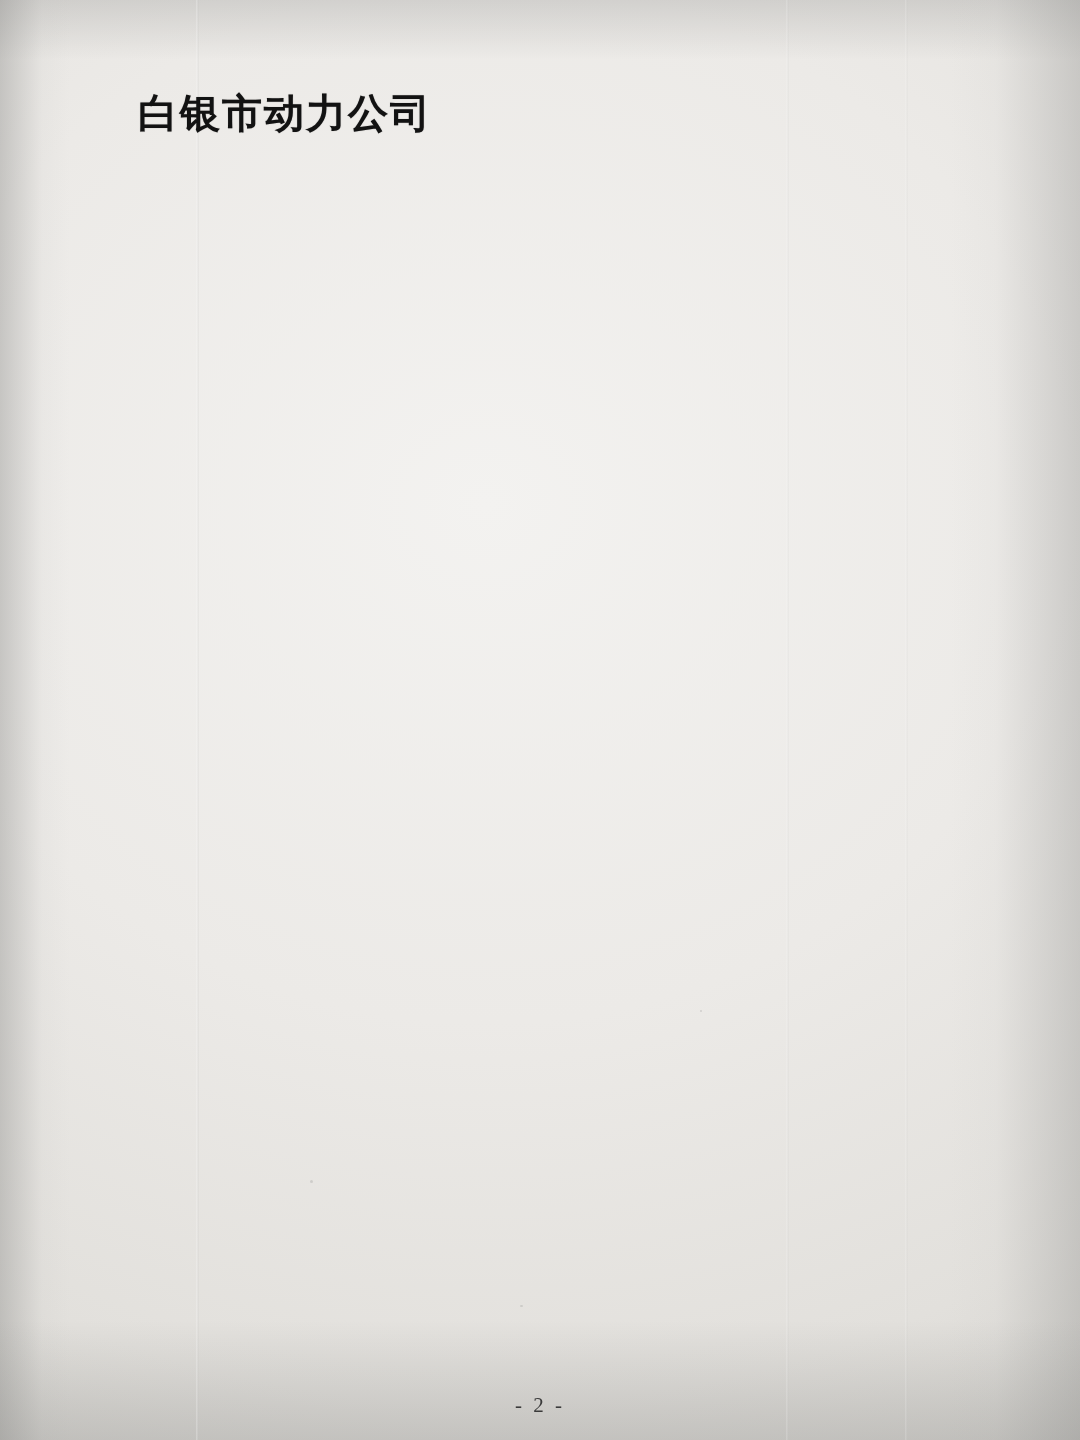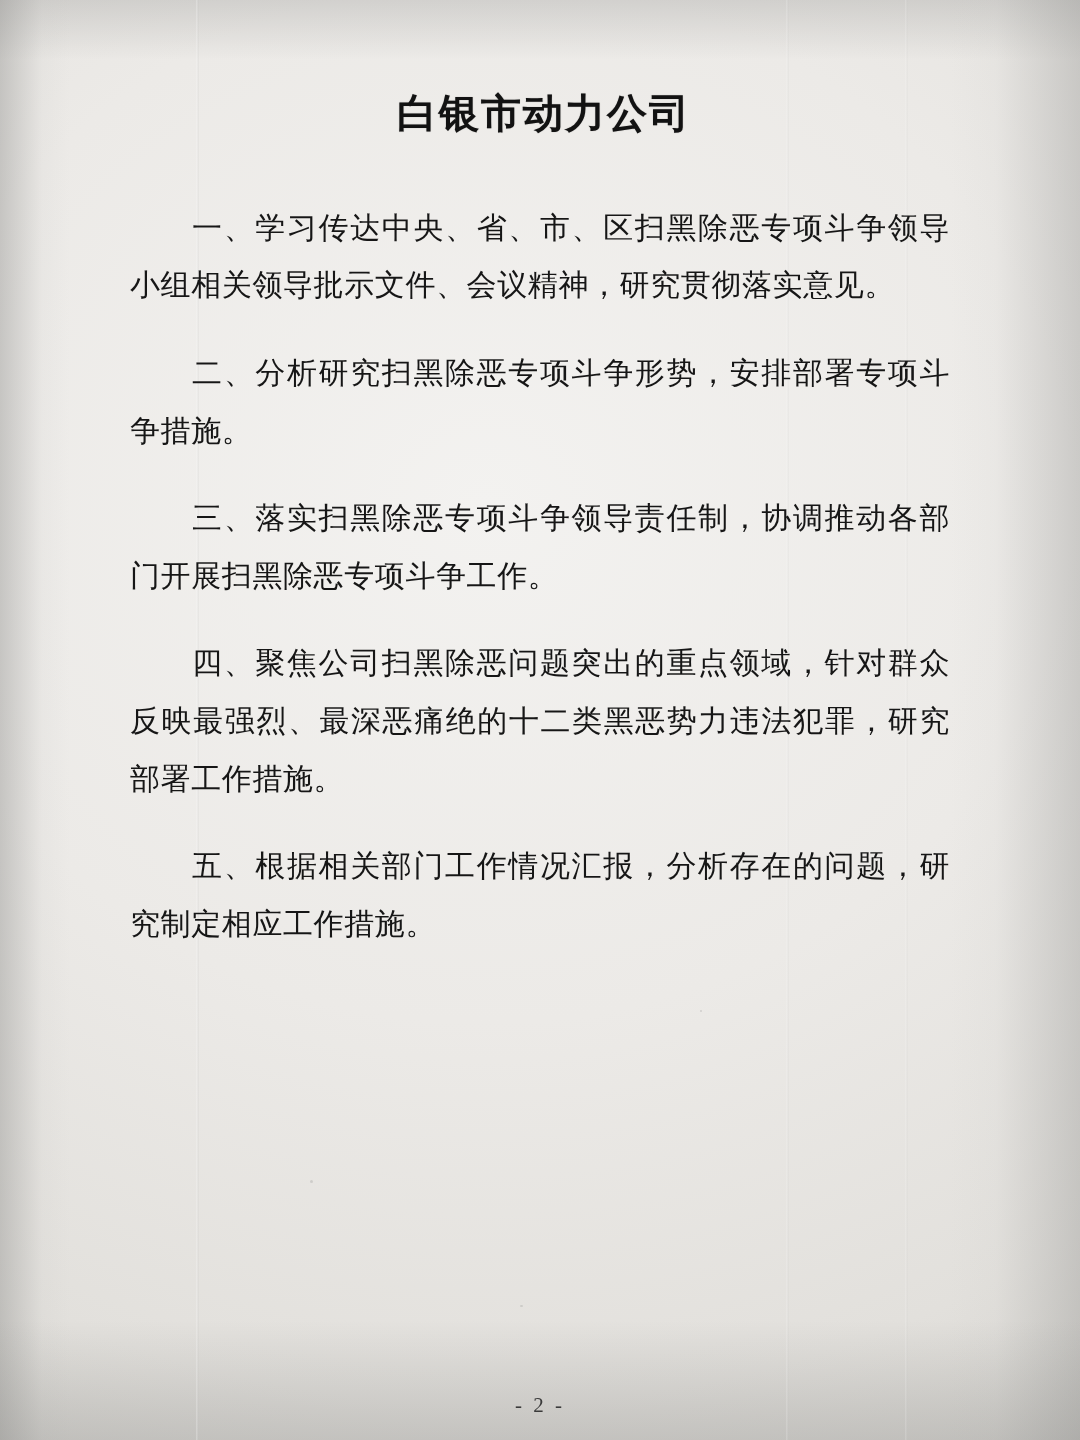--- a/index.html
+++ b/index.html
@@ -62,21 +62,20 @@
   .fold.f3 { left: 905px; opacity: 0.35; }
 
   .content {
     position: absolute;
     left: 130px;
     top: 88px;
     width: 820px;
     color: #1b1b1b;
   }
   .doc-title {
-    text-align: center;
     font-weight: bold;
     letter-spacing: 2px;
     line-height: 1.32;
     color: #121212;
     text-shadow: 0 0 1px rgba(0,0,0,0.35);
   }
   .doc-title .line1 {
     font-size: 40px;
     display: block;
     margin-left: 8px;
@@ -133,25 +132,18 @@
   <div class="speck" style="left:310px; top:1180px; width:3px; height:3px;"></div>
   <div class="speck" style="left:700px; top:1010px; width:2px; height:2px;"></div>
   <div class="speck" style="left:520px; top:1305px; width:3px; height:2px;"></div>
 
   <div class="content">
 
     <div class="doc-title">
       <span class="line1">白银市动力公司</span>
     </div>
 
-    <div class="body-text">
-      <p class="para">一、学习传达中央、省、市、区扫黑除恶专项斗争领导小组相关领导批示文件、会议精神，研究贯彻落实意见。</p>
-      <p class="para">二、分析研究扫黑除恶专项斗争形势，安排部署专项斗争措施。</p>
-      <p class="para">三、落实扫黑除恶专项斗争领导责任制，协调推动各部门开展扫黑除恶专项斗争工作。</p>
-      <p class="para">四、聚焦公司扫黑除恶问题突出的重点领域，针对群众反映最强烈、最深恶痛绝的十二类黑恶势力违法犯罪，研究部署工作措施。</p>
-      <p class="para">五、根据相关部门工作情况汇报，分析存在的问题，研究制定相应工作措施。</p>
-    </div>
 
   </div>
 
   <div class="page-number">- 2 -</div>
 
 </div>
 
 </body></html>

